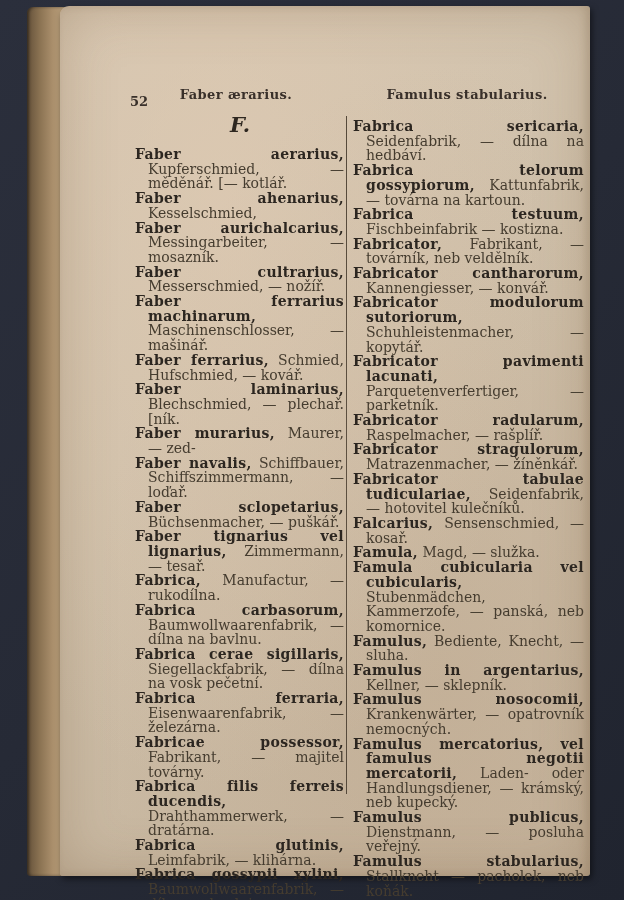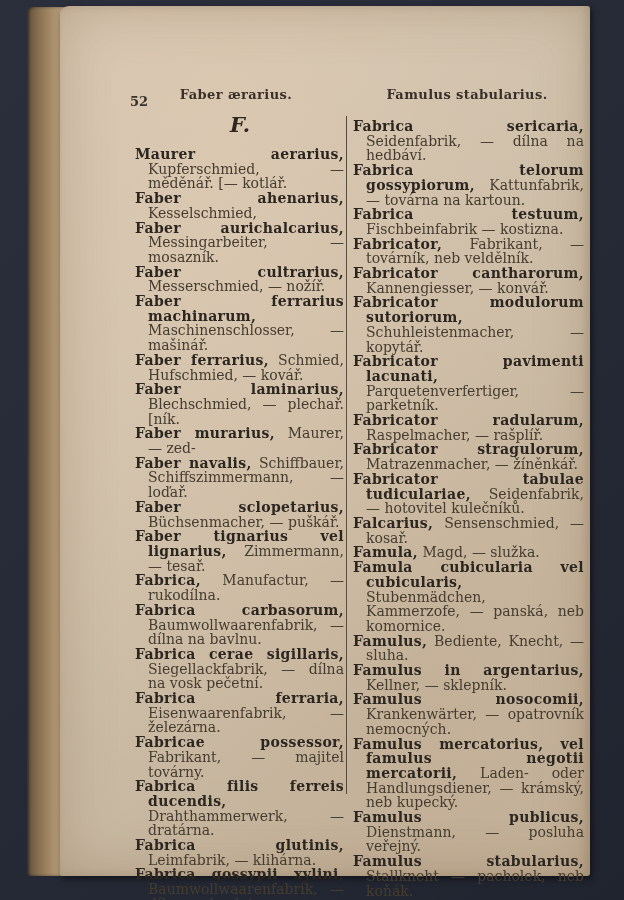--- a/index.html
+++ b/index.html
@@ -75,21 +75,21 @@
 
   <div class="page">
     <div class="pagenum">52</div>
     <div class="running left">Faber ærarius.</div>
     <div class="running right">Famulus stabularius.</div>
 
     <div class="section-letter">F.</div>
     <div class="divider"></div>
 
     <div class="col col-left">
-        <p class="entry"><span class="head">Maurer aerarius,</span><span class="tail"> Kupferschmied, — měděnář. [— kotlář.</span></p>
+        <p class="entry"><span class="head">Faber aerarius,</span><span class="tail"> Kupferschmied, — měděnář. [— kotlář.</span></p>
         <p class="entry"><span class="head">Faber ahenarius,</span><span class="tail"> Kesselschmied,</span></p>
         <p class="entry"><span class="head">Faber aurichalcarius,</span><span class="tail"> Messingarbeiter, — mosazník.</span></p>
         <p class="entry"><span class="head">Faber cultrarius,</span><span class="tail"> Messerschmied, — nožíř.</span></p>
         <p class="entry"><span class="head">Faber ferrarius machinarum,</span><span class="tail"> Maschinenschlosser, — mašinář.</span></p>
         <p class="entry"><span class="head">Faber ferrarius,</span><span class="tail"> Schmied, Hufschmied, — kovář.</span></p>
         <p class="entry"><span class="head">Faber laminarius,</span><span class="tail"> Blechschmied, — plechař. [ník.</span></p>
         <p class="entry"><span class="head">Faber murarius,</span><span class="tail"> Maurer, — zed-</span></p>
         <p class="entry"><span class="head">Faber navalis,</span><span class="tail"> Schiffbauer, Schiffszimmermann, — loďař.</span></p>
         <p class="entry"><span class="head">Faber sclopetarius,</span><span class="tail"> Büchsenmacher, — puškář.</span></p>
         <p class="entry"><span class="head">Faber tignarius vel lignarius,</span><span class="tail"> Zimmermann, — tesař.</span></p>

